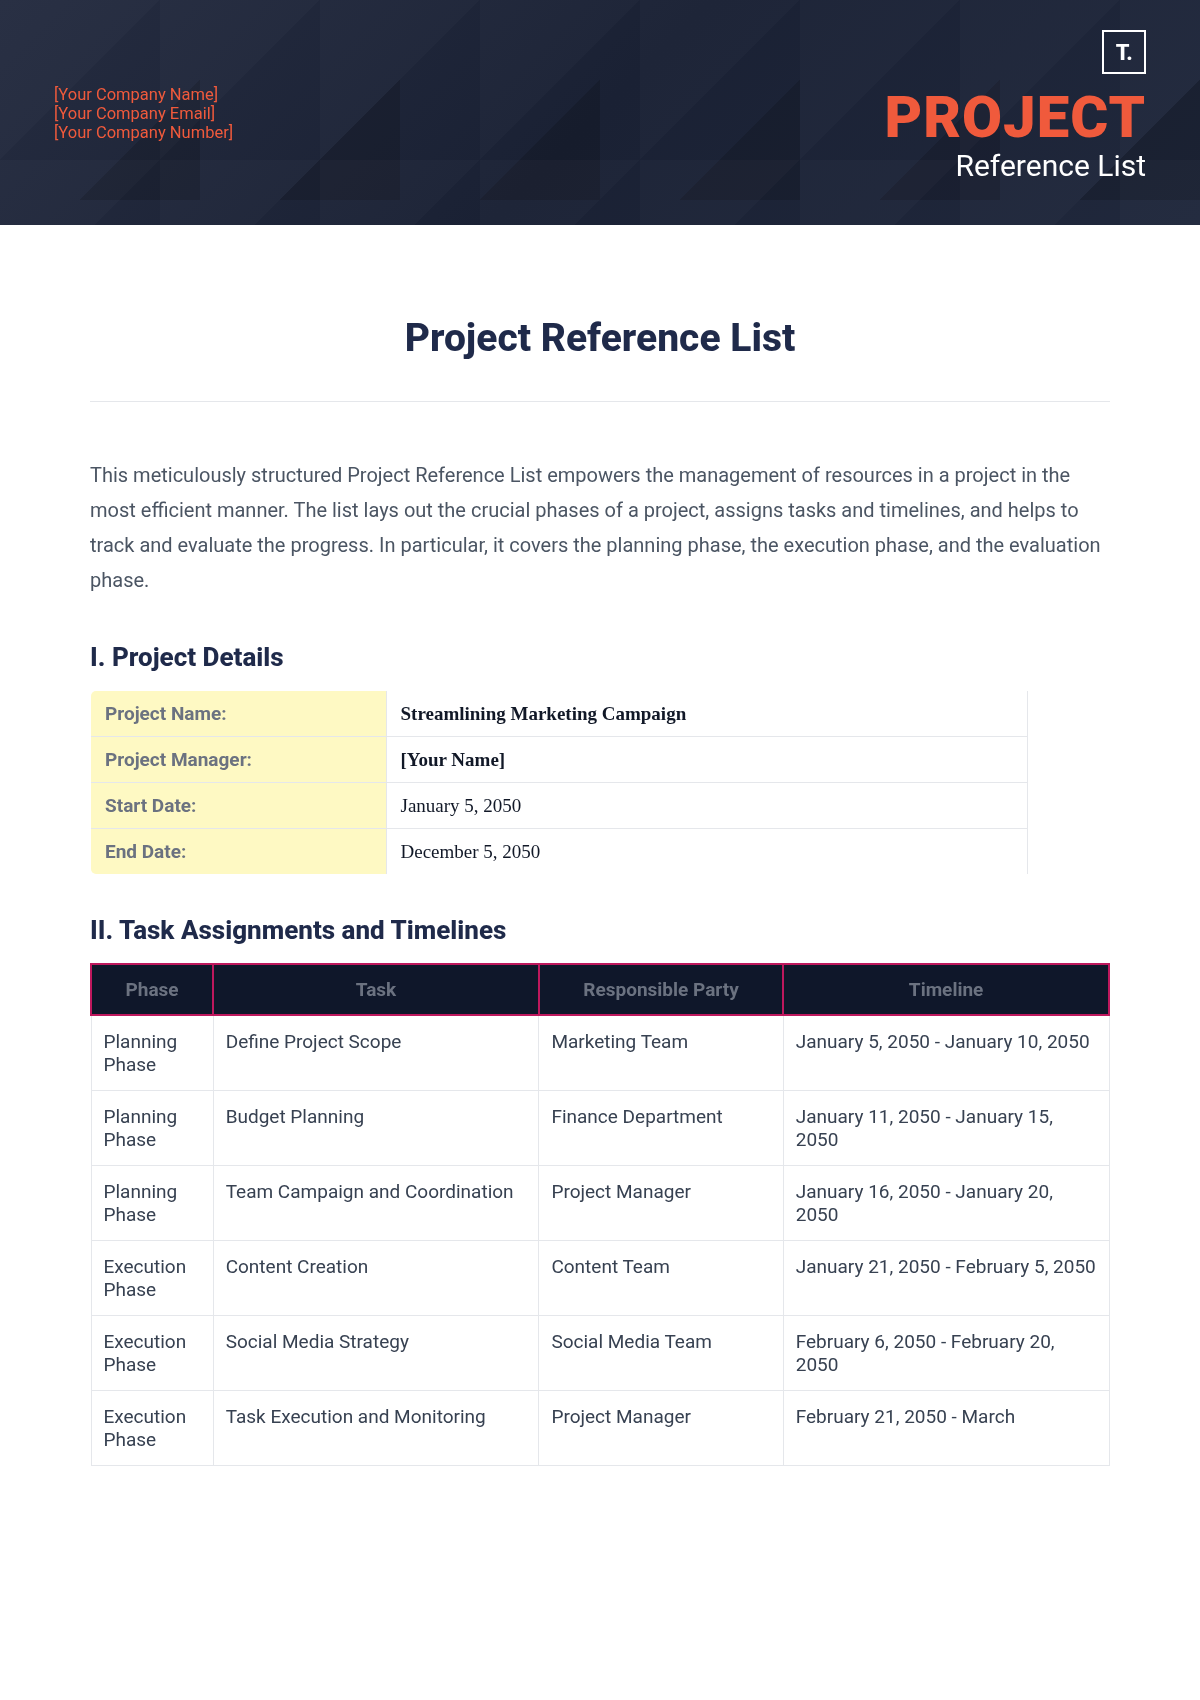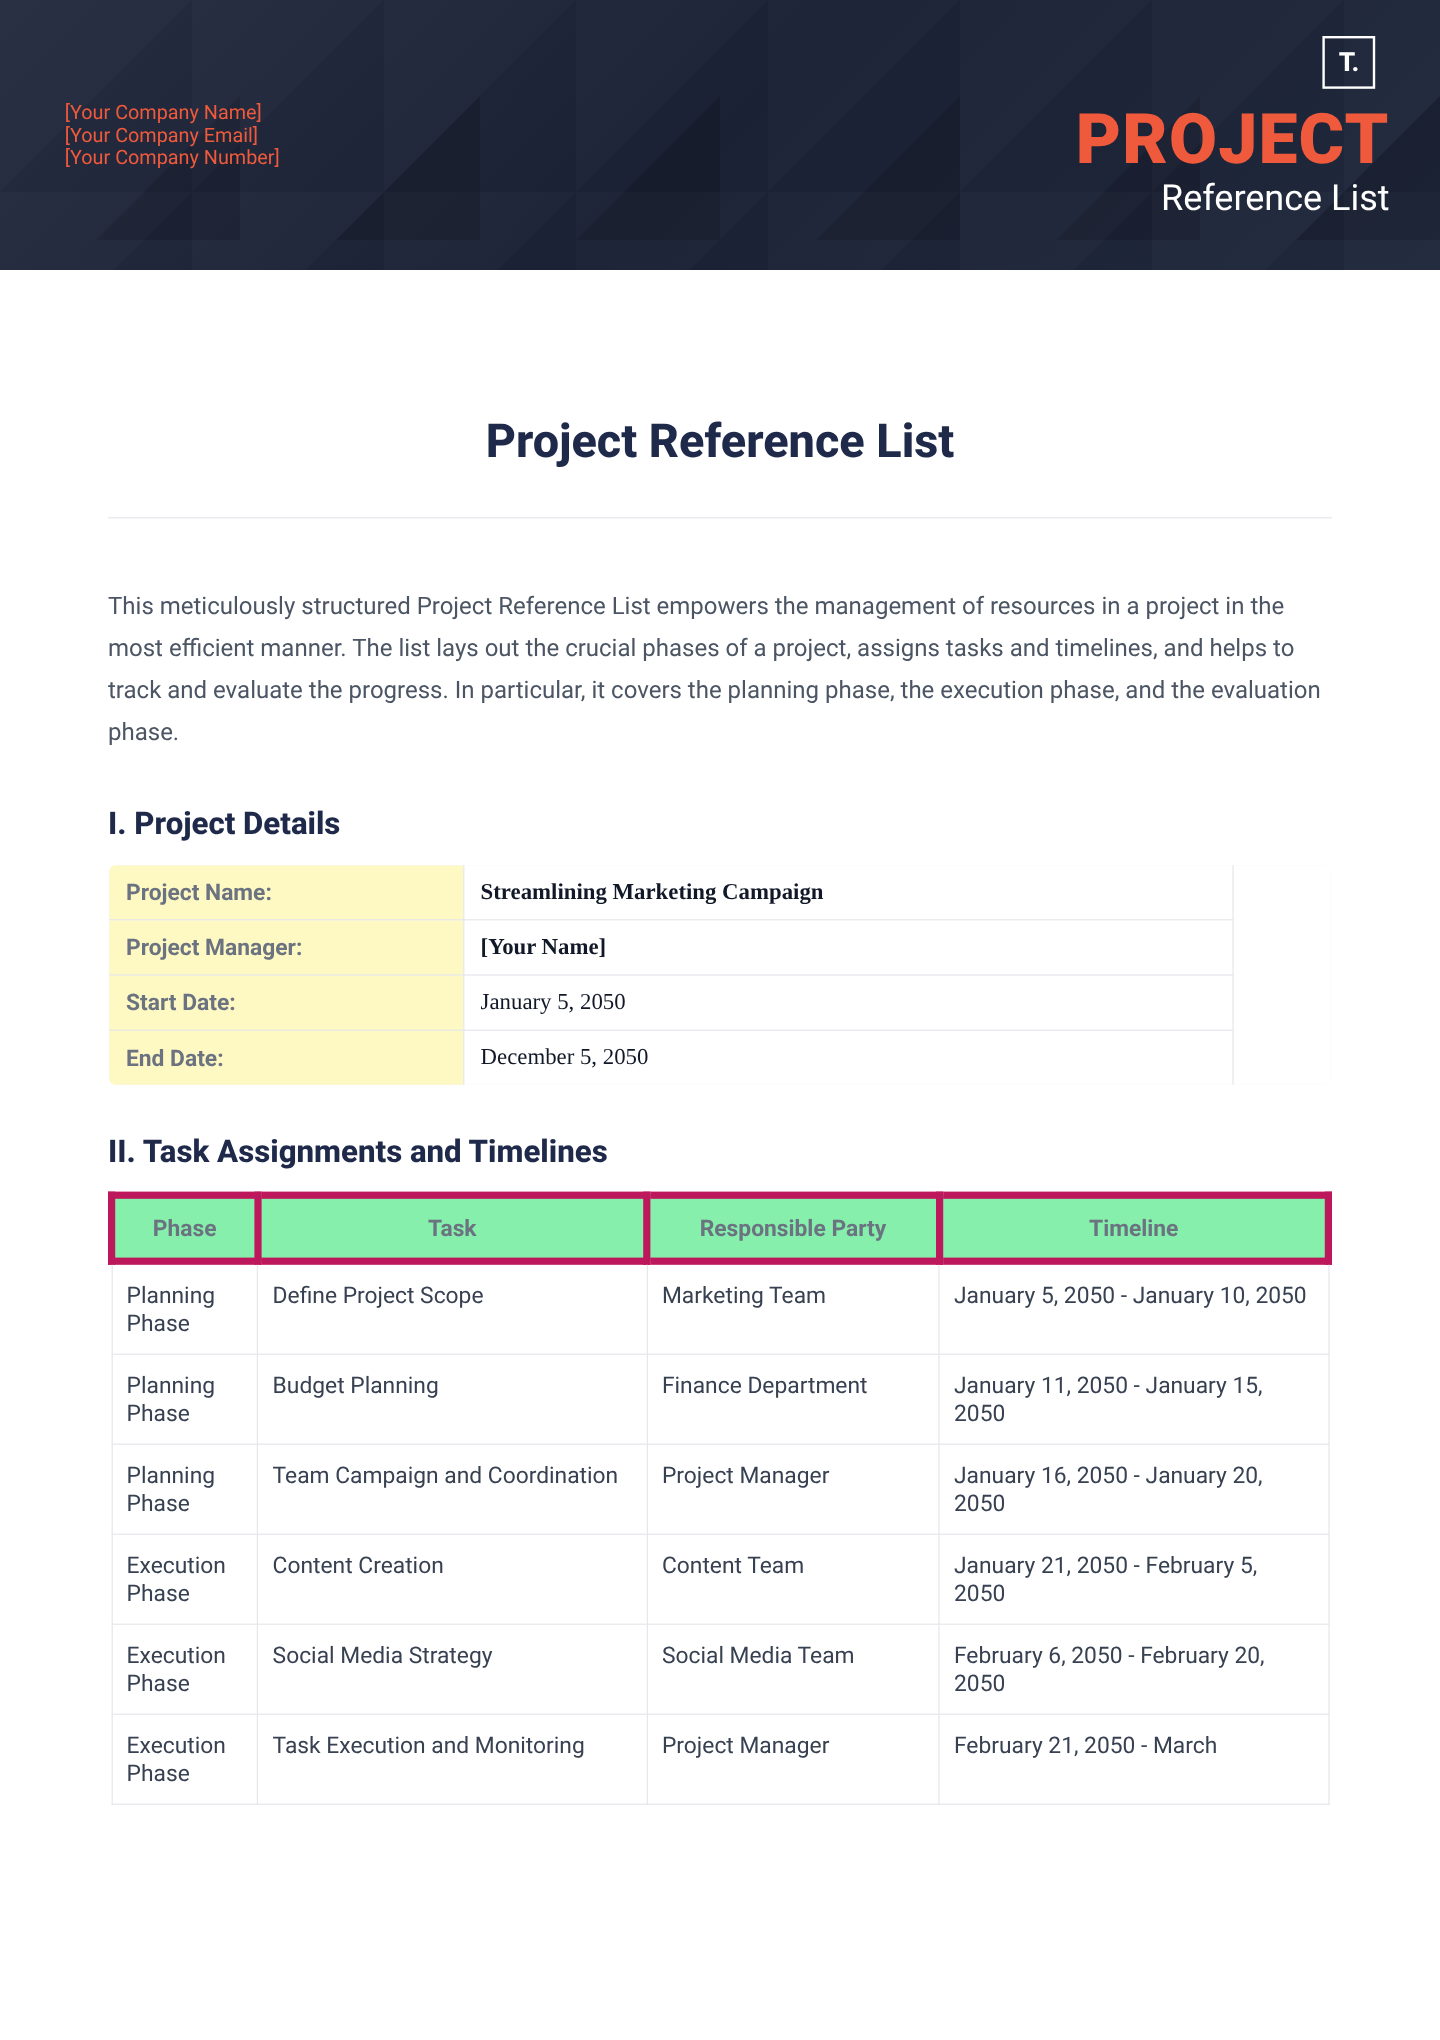--- a/index.html
+++ b/index.html
@@ -44,38 +44,38 @@
     align-items: center;
     justify-content: center;
     color: #fff;
     font-weight: 800;
     font-size: 22px;
     letter-spacing: -0.5px;
   }
   .header-title-block {
     position: absolute;
     top: 88px;
-    right: 42px;
+    right: 54px;
     text-align: right;
   }
   .header-title {
     color: #f05a3c;
     font-weight: 900;
     font-size: 58px;
     letter-spacing: 1px;
     line-height: 1;
   }
   .header-subtitle {
     color: #fff;
     font-size: 30px;
     font-weight: 400;
     margin-top: 2px;
   }
   .content {
-    padding: 120px 90px 40px 90px;
+    padding: 90px 90px 40px 90px;
     max-width: 1200px;
   }
   .doc-title {
     text-align: center;
     font-size: 39px;
     font-weight: 800;
     color: #1f2a4a;
     margin-bottom: 40px;
   }
   .divider {
@@ -128,25 +128,25 @@
     border-right: none;
     background: transparent;
   }
   table.tasks {
     width: 100%;
     border-collapse: collapse;
     border: 1px solid #e5e7eb;
     font-size: 19px;
   }
   table.tasks th {
-    background: #86efac;
+    background: #0f172a;
     color: #6b7280;
     font-weight: 700;
     padding: 13px 12px;
-    border: 6px solid #be185d;
+    border: 2px solid #be185d;
     text-align: center;
   }
   table.tasks td {
     border: 1px solid #e5e7eb;
     padding: 14px 12px;
     color: #374151;
     vertical-align: top;
   }
   table.tasks col.c1 { width: 12%; }
   table.tasks col.c2 { width: 32%; }

